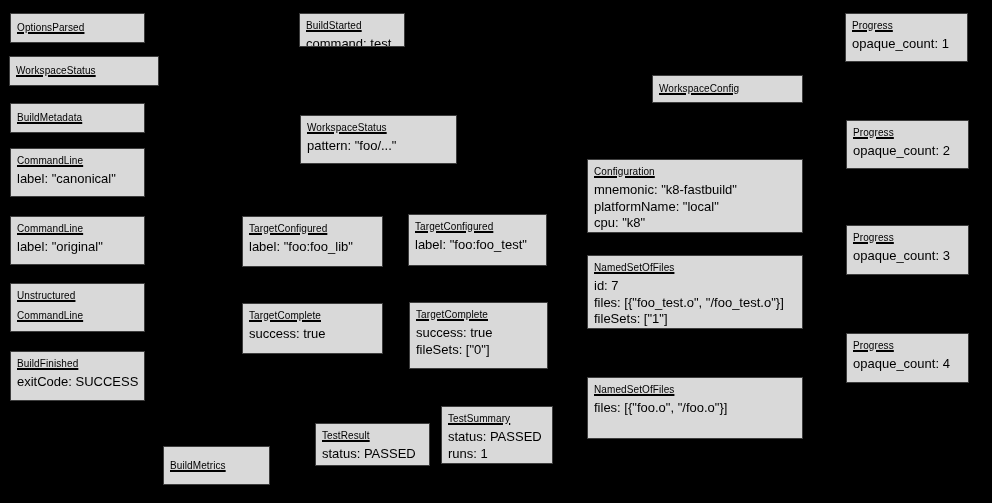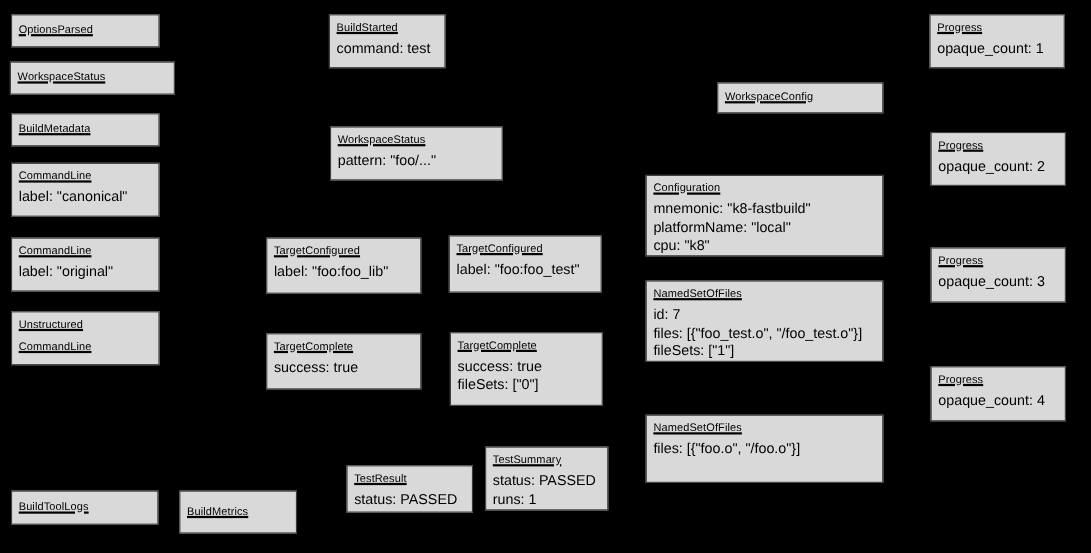--- a/index.html
+++ b/index.html
@@ -69,30 +69,31 @@
 
   <div class="node" style="left:10px; top:216px; width:135px; height:49px">
     <div class="node-title">CommandLine</div>
     <div class="node-line">label: "original"</div>
   </div>
 
   <div class="node" style="left:10px; top:283px; width:135px; height:49px">
     <div class="node-title">Unstructured CommandLine</div>
   </div>
 
+  <div class="node" style="left:10px; top:351px; width:135px; height:50px">
+    <div class="node-title">BuildFinished</div>
+    <div class="node-line">exitCode: SUCCESS</div>
+  </div>
 
-  <div class="node center" style="left:10px; top:446px; width:134px; height:31px">
-    <div class="node-title">BuildToolLogs</div>
-  </div>
 
   <div class="node center" style="left:163px; top:446px; width:107px; height:39px">
     <div class="node-title">BuildMetrics</div>
   </div>
 
-  <div class="node" style="left:299px; top:13px; width:106px; height:49px">
+  <div class="node" style="left:299px; top:13px; width:106px; height:34px">
     <div class="node-title">BuildStarted</div>
     <div class="node-line">command: test</div>
   </div>
 
   <div class="node" style="left:300px; top:115px; width:157px; height:49px">
     <div class="node-title">WorkspaceStatus</div>
     <div class="node-line">pattern: "foo/..."</div>
   </div>
 
   <div class="node" style="left:242px; top:216px; width:141px; height:51px">

